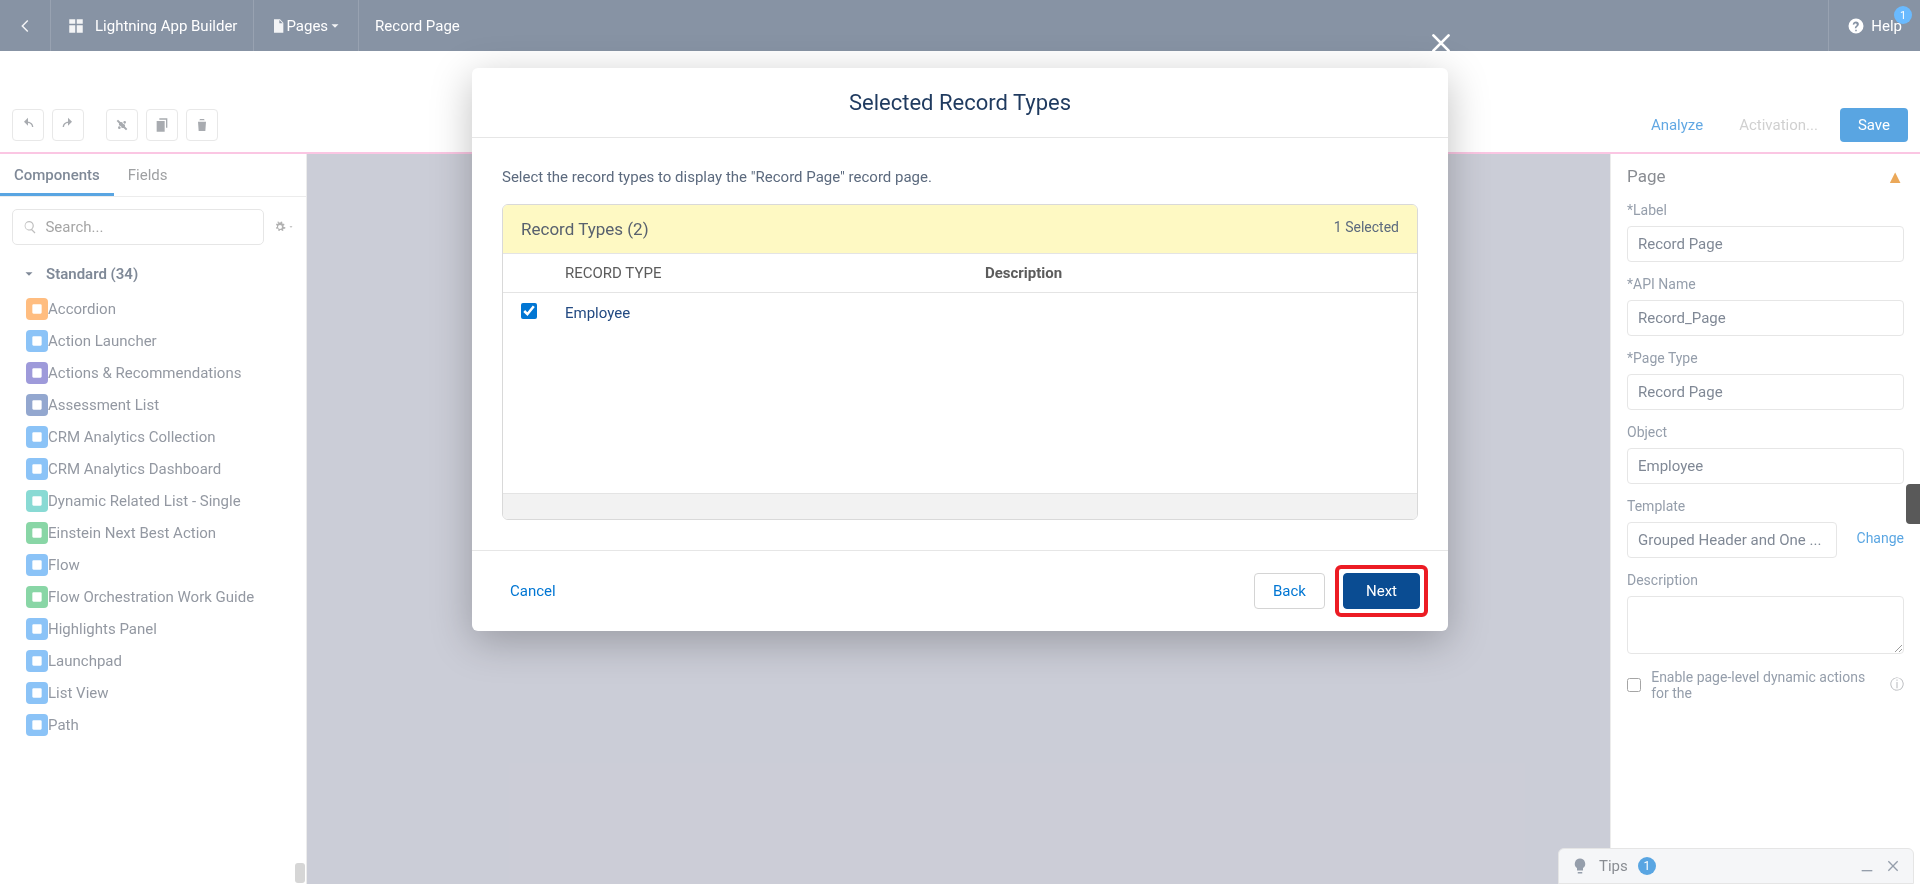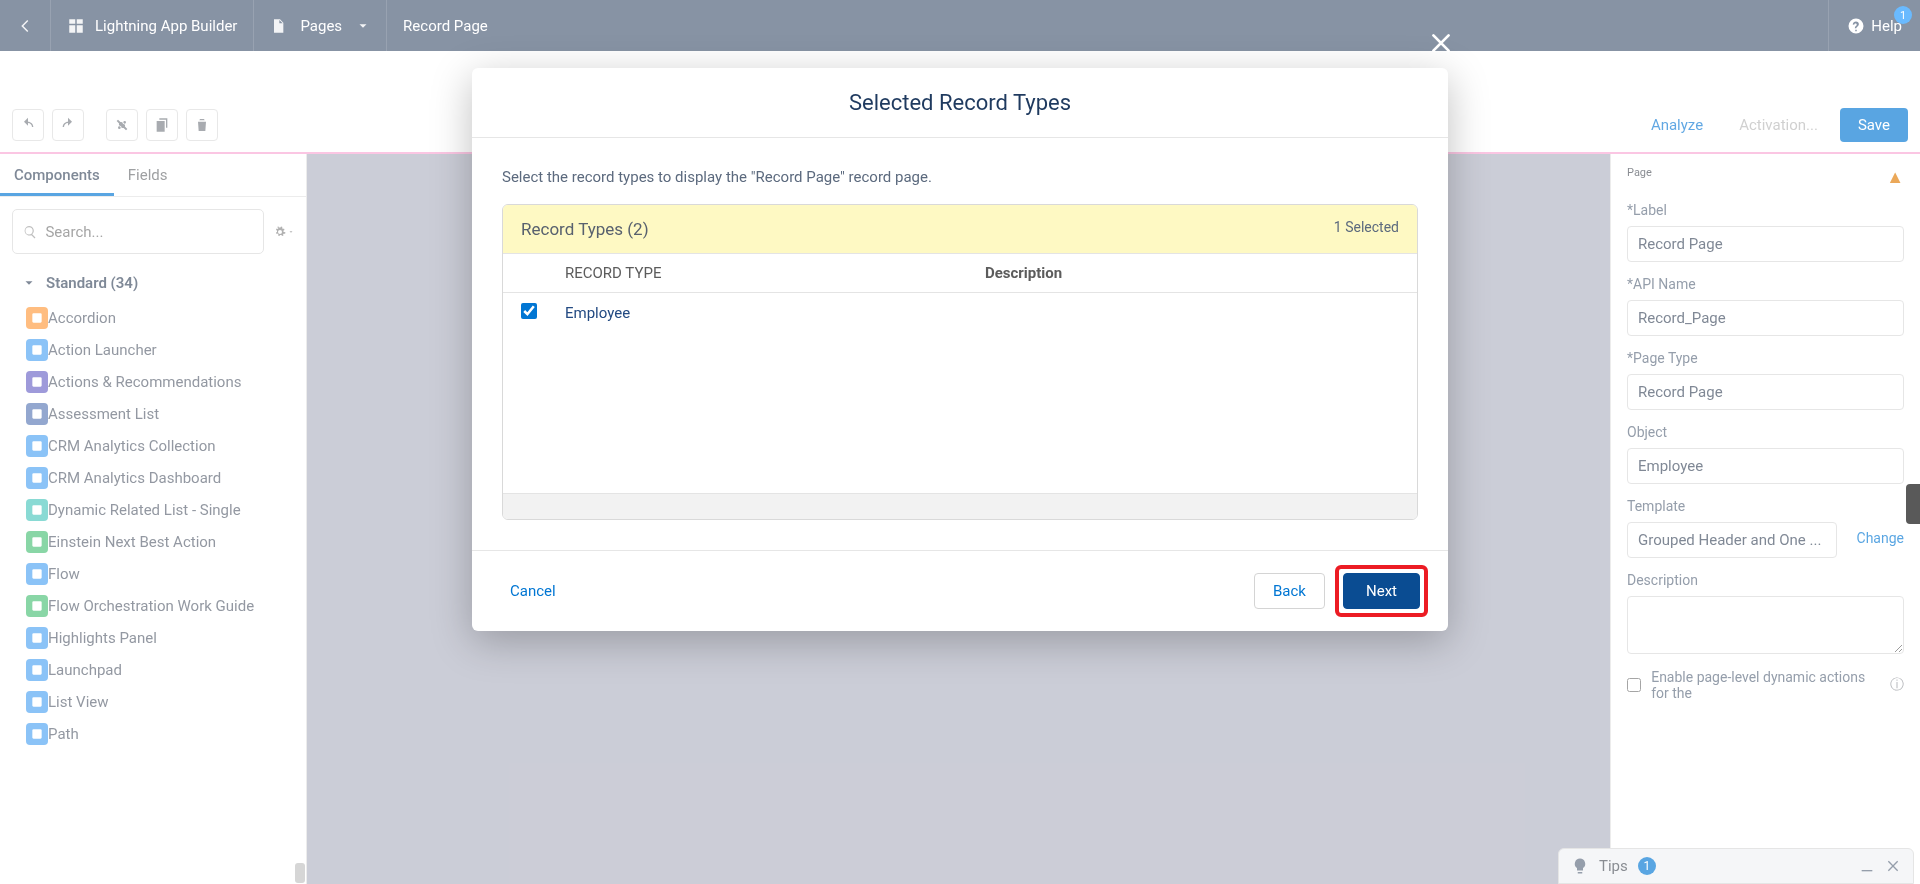--- a/index.html
+++ b/index.html
@@ -26,21 +26,21 @@
 
   
   .main { position:relative; display:flex; height: calc(884px - 51px - 56px); }
 
   
   .leftpanel { width:307px; border-right:1px solid #e2e2e2; display:flex; flex-direction:column; background:#fff; }
   .tabs { display:flex; border-bottom:1px solid #e2e2e2; }
   .tab { padding:12px 14px; font-size:15px; color:#6b6d70; cursor:pointer; }
   .tab.active { color:#3b4a60; border-bottom:3px solid #0176d3; padding-bottom:9px; font-weight:500; }
   .searchrow { display:flex; align-items:center; gap:10px; padding:12px; }
-  .searchbox { flex:1; display:flex; align-items:center; border:1px solid #d9d9d9; border-radius:5px; height:45px; padding:7px 10px; color:#9c9c9c; gap:8px; }
+  .searchbox { flex:1; display:flex; align-items:center; border:1px solid #d9d9d9; border-radius:5px; height:36px; padding:7px 10px; color:#9c9c9c; gap:8px; }
   .searchbox svg { width:16px; height:16px; fill:#9c9c9c; }
   .searchbox input { border:none; outline:none; font-size:15px; color:#444; width:100%; background:transparent; }
   .gearbtn { width:20px; height:20px; display:flex; align-items:center; color:#888; cursor:pointer; gap:2px; }
   .section-header { display:flex; align-items:center; gap:10px; padding:8px 18px 10px 22px; color:#3b4a60; font-weight:600; font-size:15px; cursor:pointer; }
   .complist { flex:1; overflow:hidden; position:relative; }
   .compitem { display:flex; align-items:center; gap:0; padding:5px 18px 5px 26px; color:#5a6270; font-size:15px; cursor:pointer; }
   .cicon { width:22px; height:22px; border-radius:4px; display:flex; align-items:center; justify-content:center; flex-shrink:0; }
   .cicon svg { width:14px; height:14px; fill:#fff; }
   .c-orange { background:#ff9a3c; }
   .c-blue { background:#4ea3f3; }
@@ -50,21 +50,21 @@
   .c-tealgreen { background:#4bc077; }
   .scrollbar-stub { position:absolute; right:1px; bottom:2px; width:10px; height:20px; background:#c0c0c0; border-radius:3px; }
   .appex-btn { background:#0176d3; color:#fff; text-align:center; padding:14px; font-size:15px; cursor:pointer; }
 
   
   .canvas { flex:1; background:#b0b2c2; position:relative; }
 
   
   .rightpanel { width:310px; background:#fff; border-left:1px solid #e2e2e2; padding:12px 16px; position:relative; font-size:14px; color:#5a6270; overflow:hidden; }
   .rp-title-row { display:flex; justify-content:space-between; align-items:flex-start; margin-bottom:6px;}
-  .rp-title { font-size:11px; color:#4a4f58; }
+  .rp-title { font-size:17px; color:#4a4f58; }
   .rp-warn { color:#e07a00; font-size:18px; }
   .rp-field { margin:14px 0 4px 0; color:#5c6a7e; font-size:14px; }
   .rp-input { width:100%; border:1px solid #d9d9d9; border-radius:4px; padding:8px 10px; font-size:15px; color:#3c495d; margin-top:4px; }
   .rp-link { color:#0176d3; cursor:pointer; }
   .rp-desc { width:100%; height:58px; border:1px solid #d9d9d9; border-radius:4px; resize:both; margin-top:4px; }
   .rp-check { display:flex; align-items:center; gap:10px; margin-top:12px; color:#5c6a7e; }
   .rp-info { color:#8d9096; }
 
   
   .tipsbar { position:absolute; right:6px; bottom:0; width:356px; height:36px; background:#f0f2f5; border:1px solid #d8d8d8; border-radius:6px 6px 0 0; display:flex; align-items:center; padding:0 12px; gap:10px; z-index:3; color:#4a4f58; font-size:15px; }
@@ -114,21 +114,21 @@
     <svg width="18" height="18" viewBox="0 0 24 24">
         <path d="M15 4l-8 8 8 8 1.4-1.4L9.8 12l6.6-6.6z"></path>
       </svg>
   </div>
   <div class="navbtn" style="gap:10px">
     <svg width="18" height="18" viewBox="0 0 24 24">
         <path d="M3 3h8v6H3zM13 3h8v6h-8zM3 11h8v10H3zM13 11h8v10h-8z"></path>
       </svg>
     <span>Lightning App Builder</span>
   </div>
-  <div class="navbtn" style="gap:14px">
+  <div class="navbtn" style="gap:0">
     <svg width="16" height="16" viewBox="0 0 24 24">
         <path d="M6 2h9l5 5v15H6zM14 3v5h5"></path>
       </svg>
     <span>Pages</span>
     <svg width="14" height="14" viewBox="0 0 24 24">
         <path d="M6 9l6 6 6-6z"></path>
       </svg>
   </div>
   <div class="navbtn" style="border-right:none">
     <span>Record Page</span>

